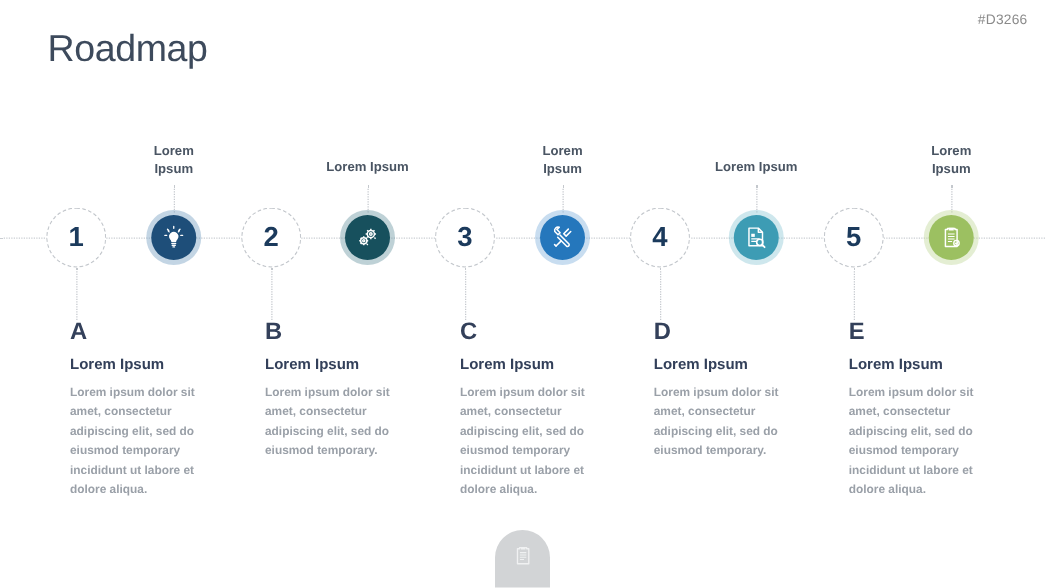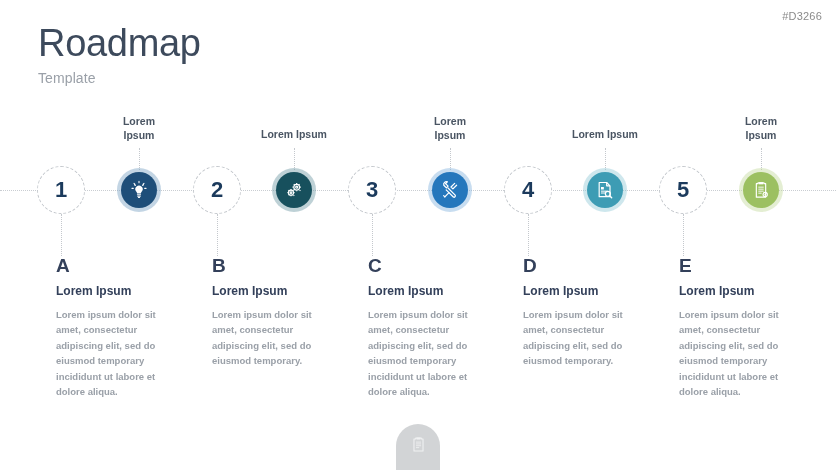--- a/index.html
+++ b/index.html
@@ -25,21 +25,21 @@
     letter-spacing: 0.2px;
   }
 
   
   .header {
     position: absolute;
     left: 38px;
     top: 24px;
   }
   .title {
-    font-size: 38px;
+    font-size: 30px;
     font-weight: 400;
     color: #3d4a5c;
     line-height: 1.05;
     letter-spacing: -0.3px;
   }
   .subtitle {
     font-size: 14px;
     font-weight: 400;
     color: #9aa0a8;
     margin-top: 6px;
@@ -187,21 +187,20 @@
     height: 17px;
   }
 </style>
 </head>
 <body>
 
 <div class="corner-code">#D3266</div>
 
 <div class="header">
   <div class="title">Roadmap</div>
-  <div class="subtitle">Template</div>
 </div>
 
 <div class="timeline">
   <div class="axis-line"></div>
 
   <div class="num-circle" style="left:61px; top:190px;">
     <span>1</span>
   </div>
   <div class="bot-stem" style="left:61px; top:214px; height:42px;"></div>
 

